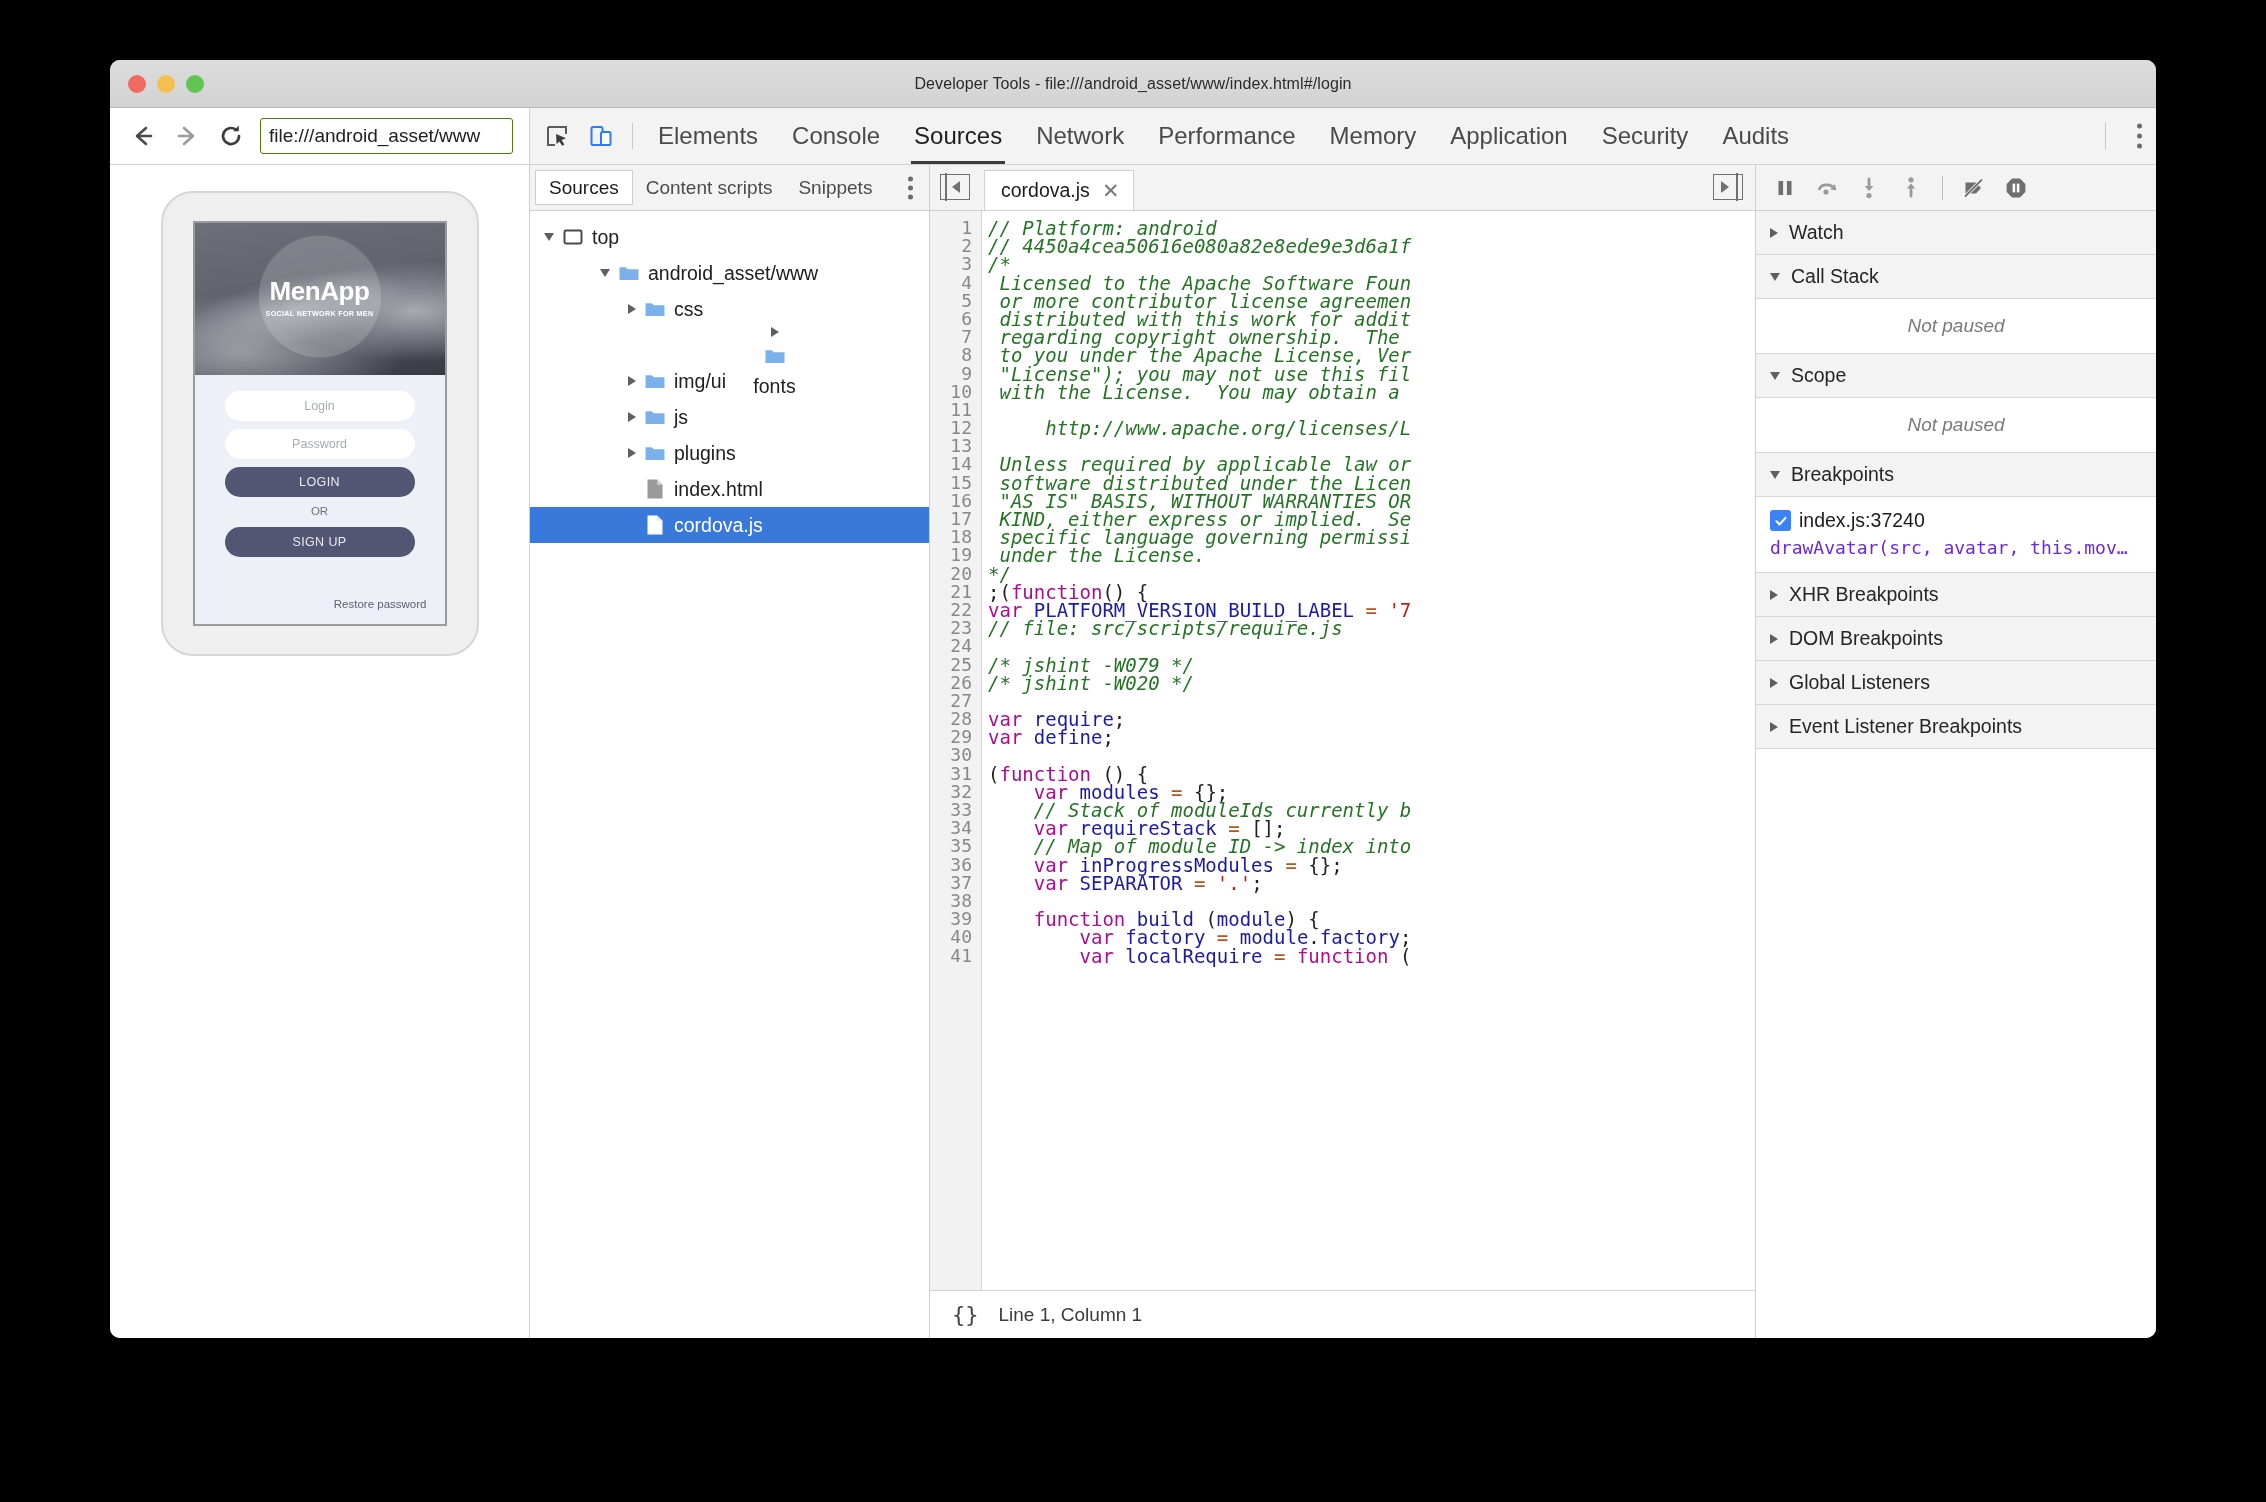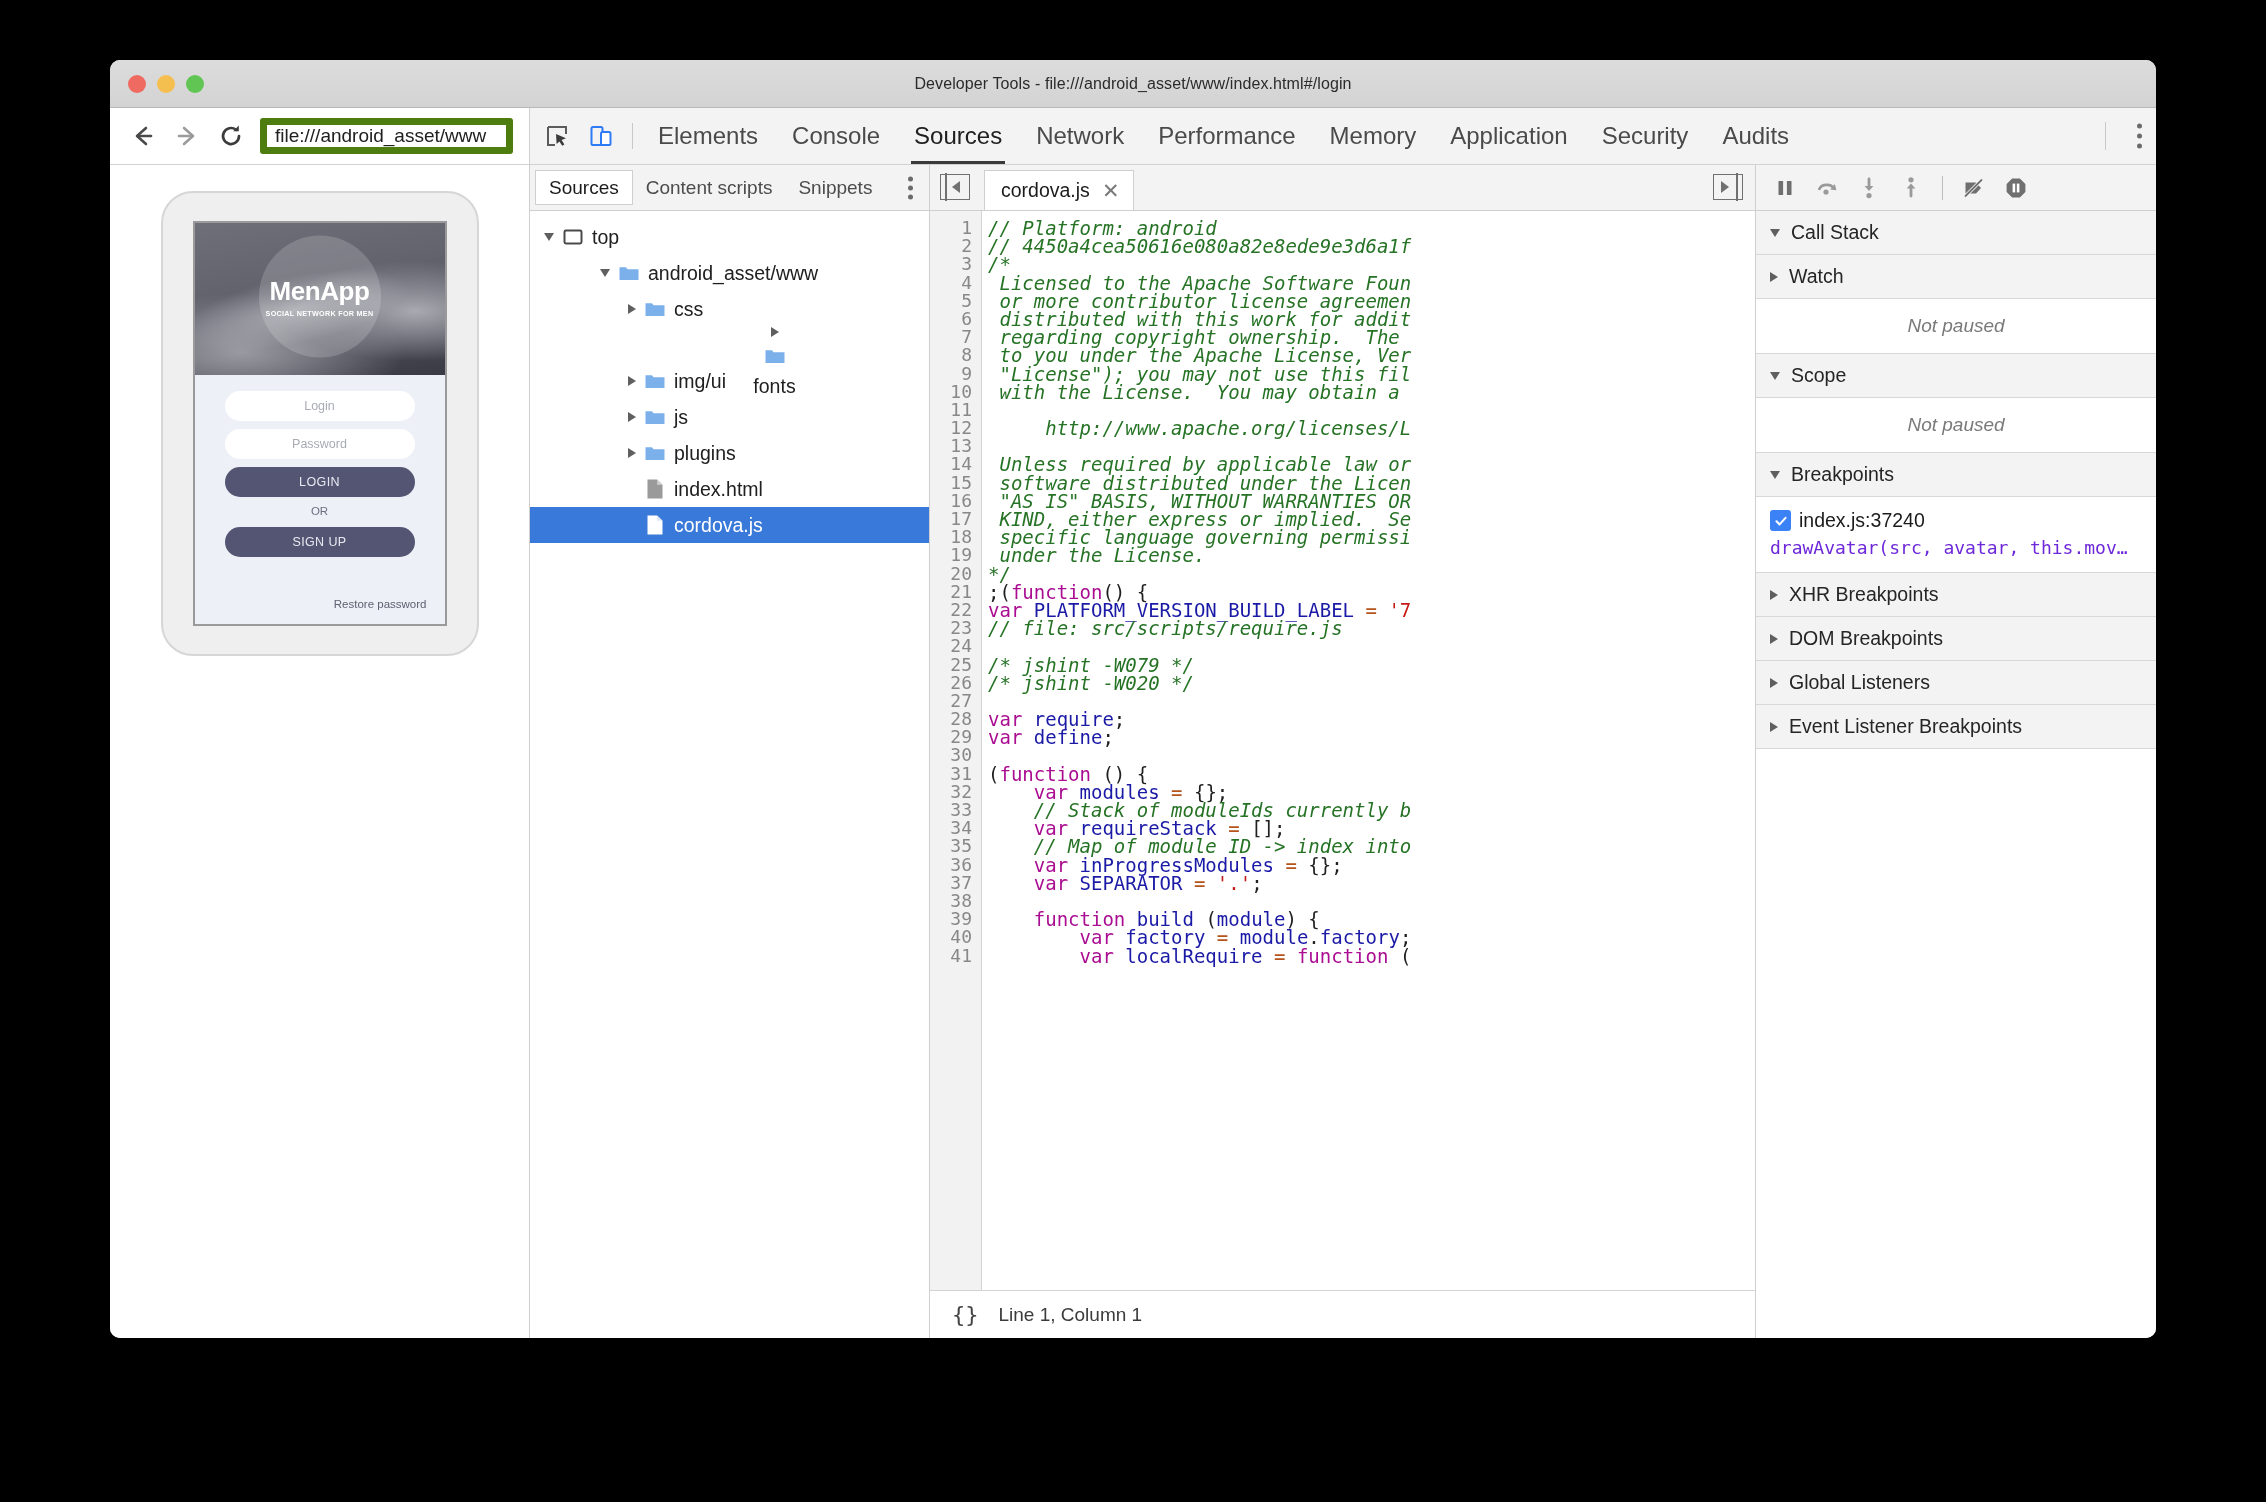--- a/index.html
+++ b/index.html
@@ -40,21 +40,21 @@
 
   
   #chromebar { height: 57px; display: flex; background: #fff; border-bottom: 1px solid #d2d2d2; }
   #urlzone {
     width: 420px; display: flex; align-items: center; gap: 14px;
     padding: 0 16px 0 18px; border-right: 1px solid #cfcfcf; background: #fff;
   }
   .navbtn { width: 30px; height: 30px; display: flex; align-items: center; justify-content: center; }
   .navbtn svg { display: block; }
   #urlbar {
-    flex: 1; height: 36px; border: 7px solid #4d7c0f; border-radius: 3px;
+    flex: 1; height: 36px; border: 1px solid #4d7c0f; border-radius: 3px;
     display: flex; align-items: center; padding: 0 8px;
     font-size: 19px; color: #202020; white-space: nowrap; overflow: hidden;
   }
 
   #dtbar { flex: 1; display: flex; align-items: center; background: #f3f3f3; position: relative; }
   .dticon { width: 34px; height: 34px; margin-left: 10px; display: flex; align-items: center; justify-content: center; }
   #dtbar .vsep { width: 1px; height: 26px; background: #c8c8c8; margin: 0 8px 0 14px; }
   #dttabs { display: flex; align-items: stretch; height: 100%; }
   .dttab {
     padding: 0 17px; display: flex; align-items: center;
@@ -503,26 +503,26 @@
         <span class="dbgico">
           <svg width="24" height="24" viewBox="0 0 24 24">
               <path d="M8.1 2.6 h7.8 L21.4 8.1 v7.8 L15.9 21.4 H8.1 L2.6 15.9 V8.1 Z" fill="#6f6f6f"></path>
               <rect x="8.6" y="7.6" width="2.6" height="8.8" fill="#fff"></rect>
               <rect x="12.8" y="7.6" width="2.6" height="8.8" fill="#fff"></rect>
             </svg>
         </span>
       </div>
       <div id="dbgsections">
           <div class="acc-head">
+            <span class="atri"></span>
+            <span>Watch</span>
+          </div>
+          <div class="acc-head">
             <span class="atri open"></span>
             <span>Call Stack</span>
-          </div>
-          <div class="acc-head">
-            <span class="atri"></span>
-            <span>Watch</span>
           </div>
           <div class="acc-body">
             <div class="notpaused">Not paused</div>
           </div>
           <div class="acc-head">
             <span class="atri open"></span>
             <span>Scope</span>
           </div>
           <div class="acc-body">
             <div class="notpaused">Not paused</div>

